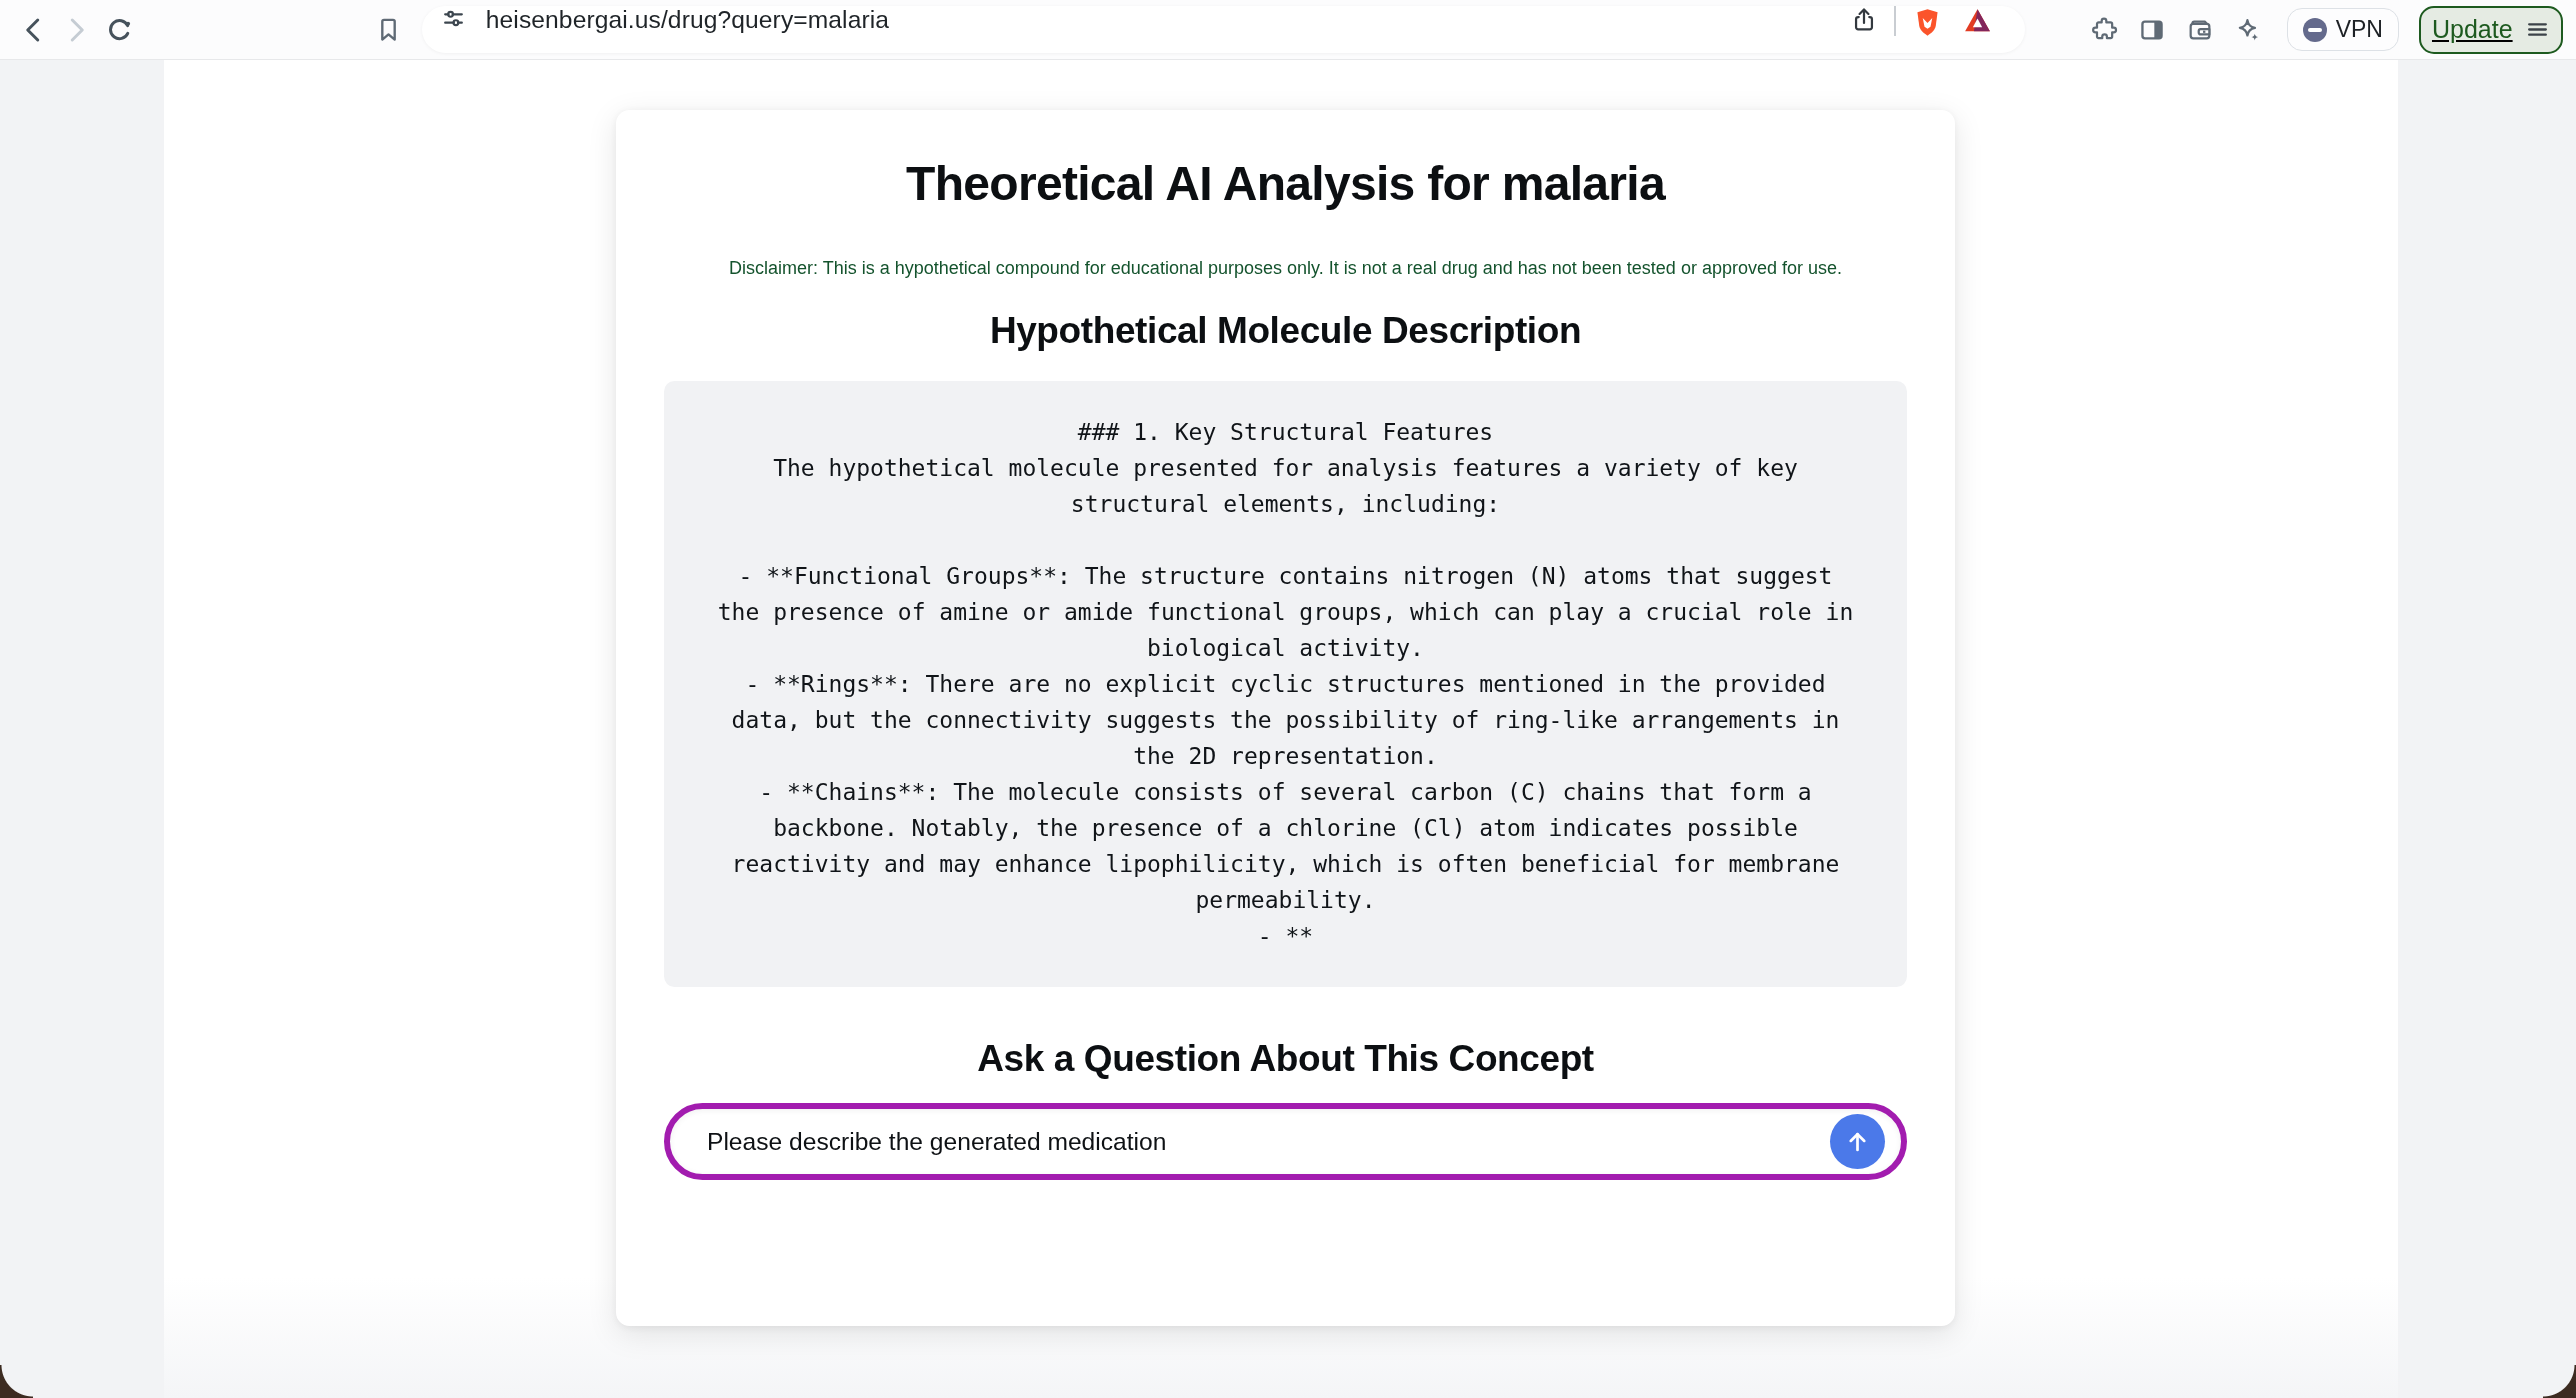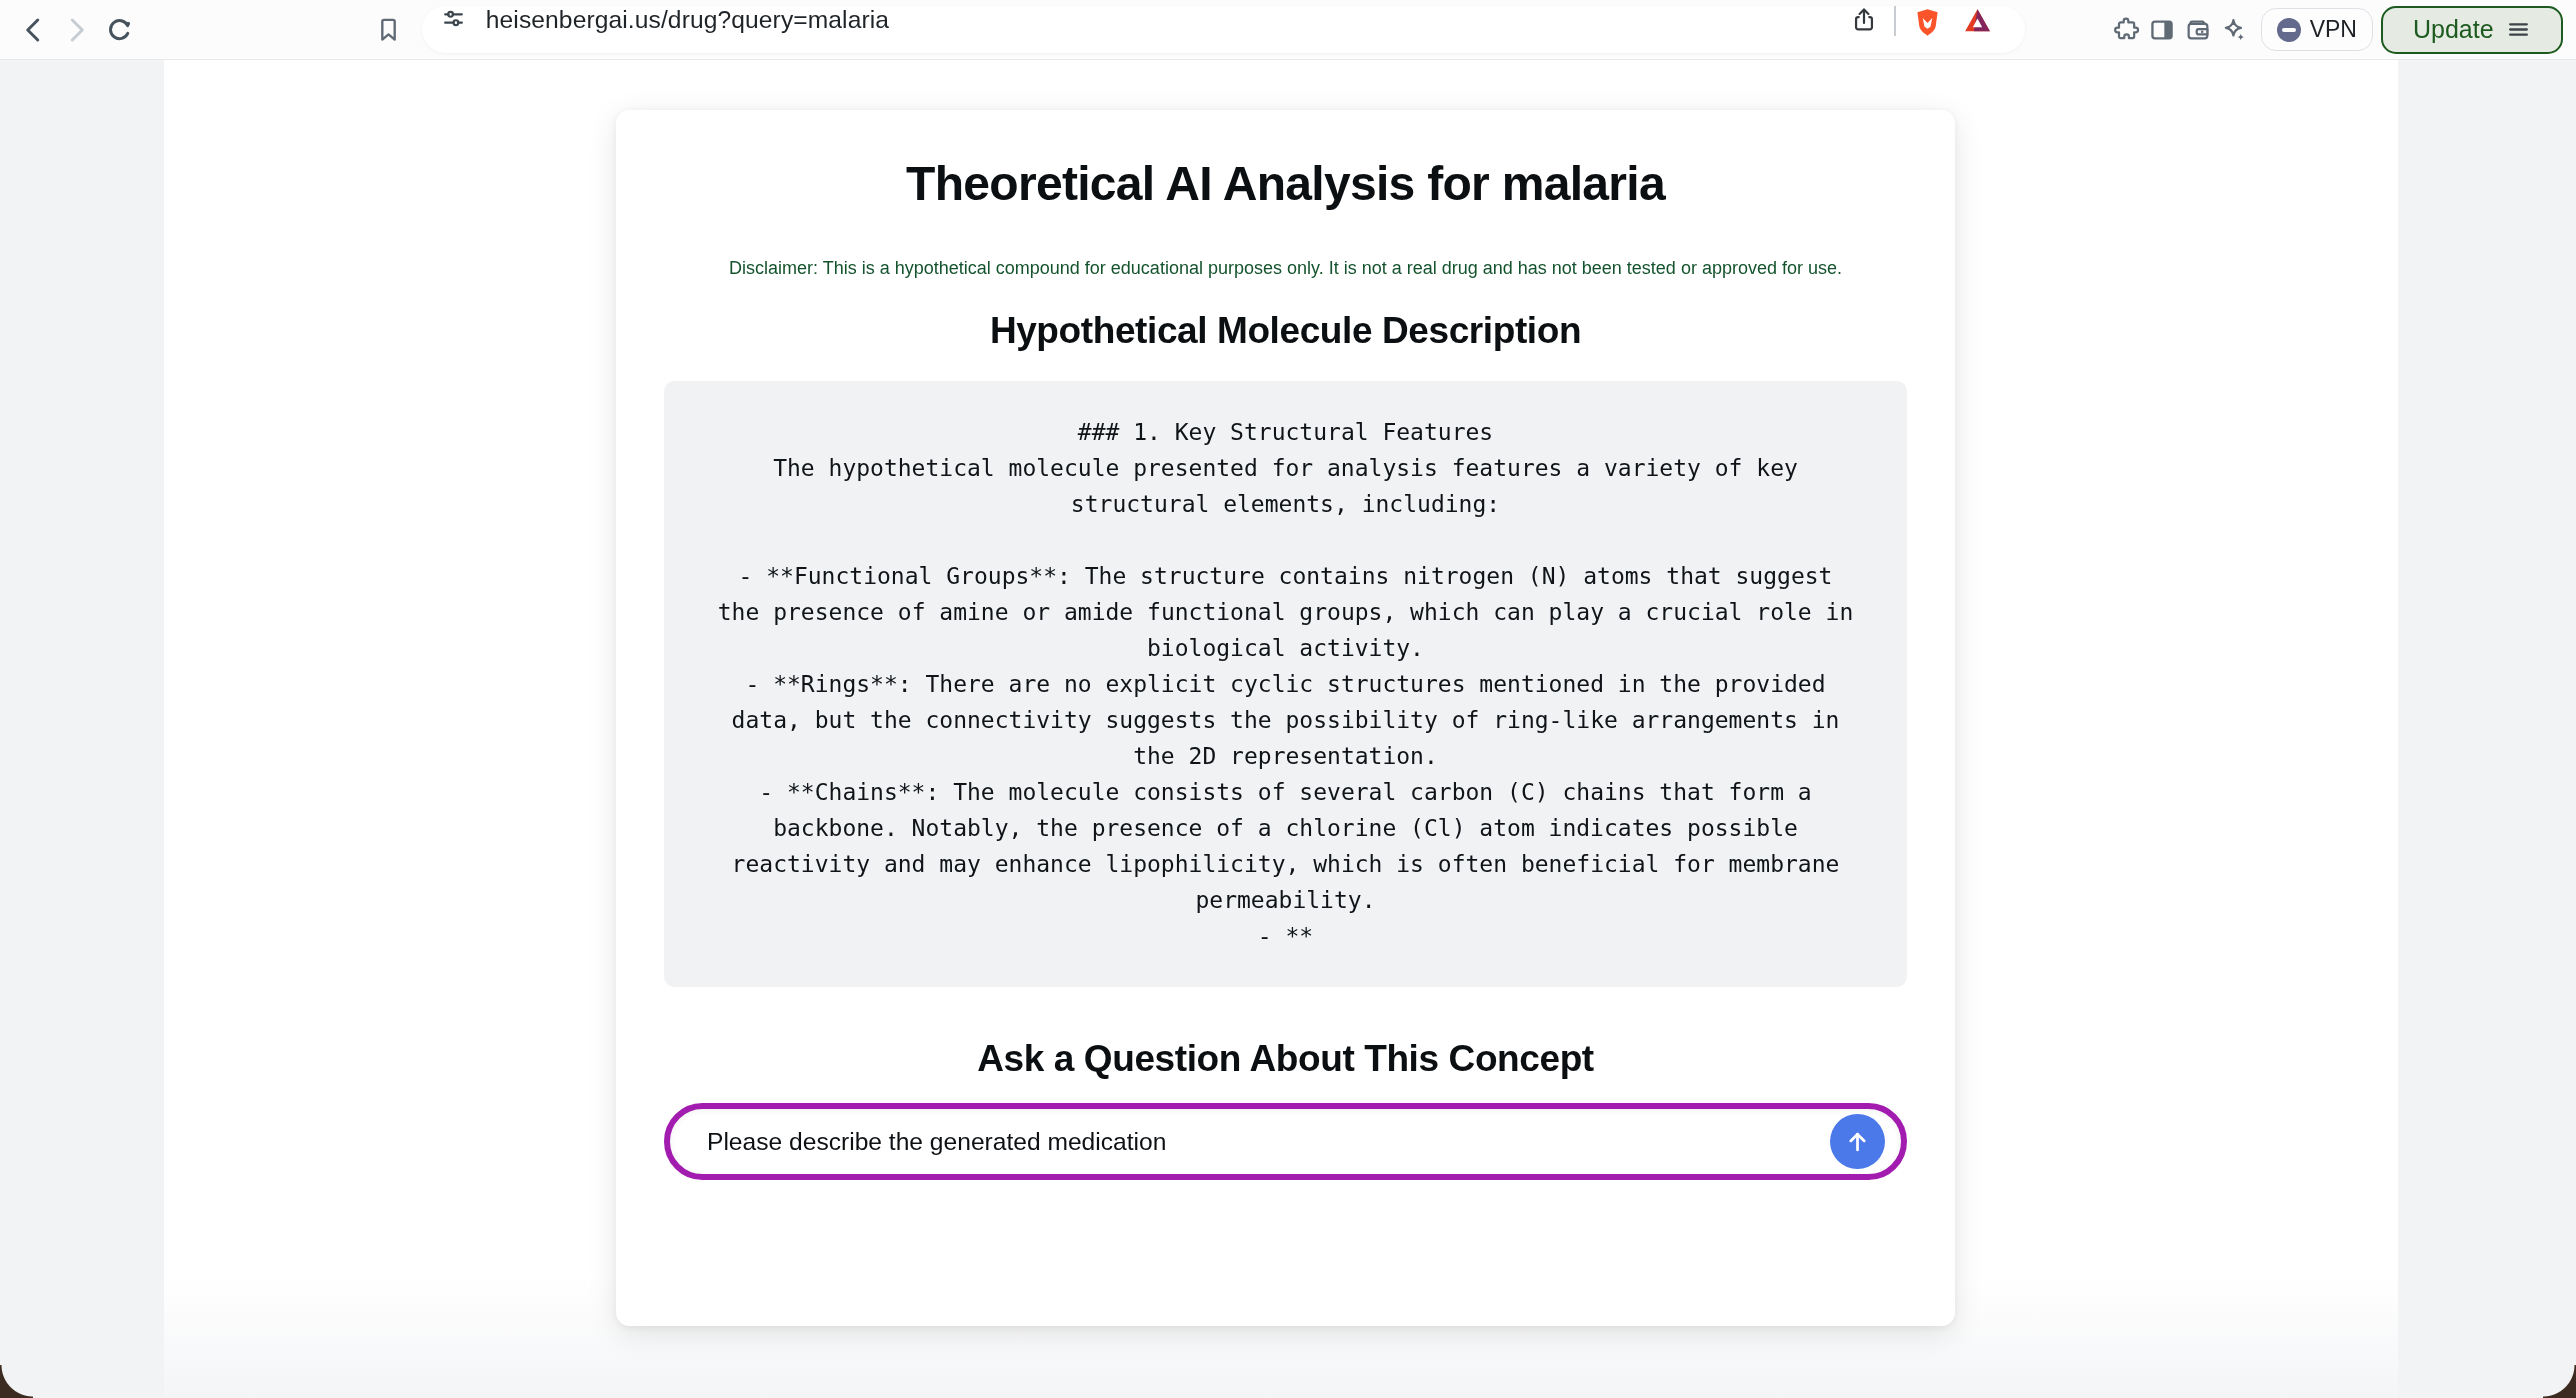--- a/index.html
+++ b/index.html
@@ -19,34 +19,34 @@
     background:#ffffff; border-radius:24px;
     box-shadow:0 0.7px 3.7px rgba(0,0,0,0.05);
     display:flex; padding:0 31px 0 19.4px;
   }
   .url-text{ font-size:24.6px; color:#1f2428; margin-left:19.4px; letter-spacing:0.1px; }
   .urlbar .spacer{ flex:1; }
   .url-sep{ width:1.5px; height:30px; background:#c9cdd2; margin:0 16.4px; }
 
   .toolbar-right{
     position:absolute; right:13.4px; top:0; height:100%;
-    display:flex; align-items:center; gap:8px;
+    display:flex; align-items:center; gap:20px;
   }
   .vpn-pill{
     display:flex; align-items:center; gap:9px;
     height:43px; padding:0 15px; margin-left:4.5px;
     border:1.5px solid #dde1e6; border-radius:15px; background:#fdfdfe; cursor:pointer;
   }
   .vpn-dot{ width:24px; height:24px; border-radius:50%; background:#646a8c; position:relative; }
   .vpn-dot::after{ content:""; position:absolute; left:5.2px; right:5.2px; top:10.4px; height:3.7px; border-radius:2.2px; background:#ffffff; }
   .vpn-label{ font-size:23px; color:#1d2125; }
   .update-btn{
     display:flex; align-items:center; gap:12px;
-    height:48px; padding:0 30px;
-    background:#e5ebe3; border:2.2px solid #1d5a1f; border-radius:15px; cursor:pointer;
+    height:48px; padding:0 11px;
+    background:#e5ebe3; border:2.2px solid #1d5a1f; border-radius:15px; cursor:pointer;text-decoration:underline;
   }
   .update-label{ font-size:25px; color:#1d5a1f; }
 
   
   .page{ position:absolute; top:60px; left:0; right:0; bottom:0; background:#f2f3f5; }
   .page-body{
     position:absolute; top:0; bottom:0; left:164px; width:2234px;
     background:linear-gradient(180deg,#ffffff 0%,#ffffff 91%,#f4f5f7 100%);
   }
   .card{

